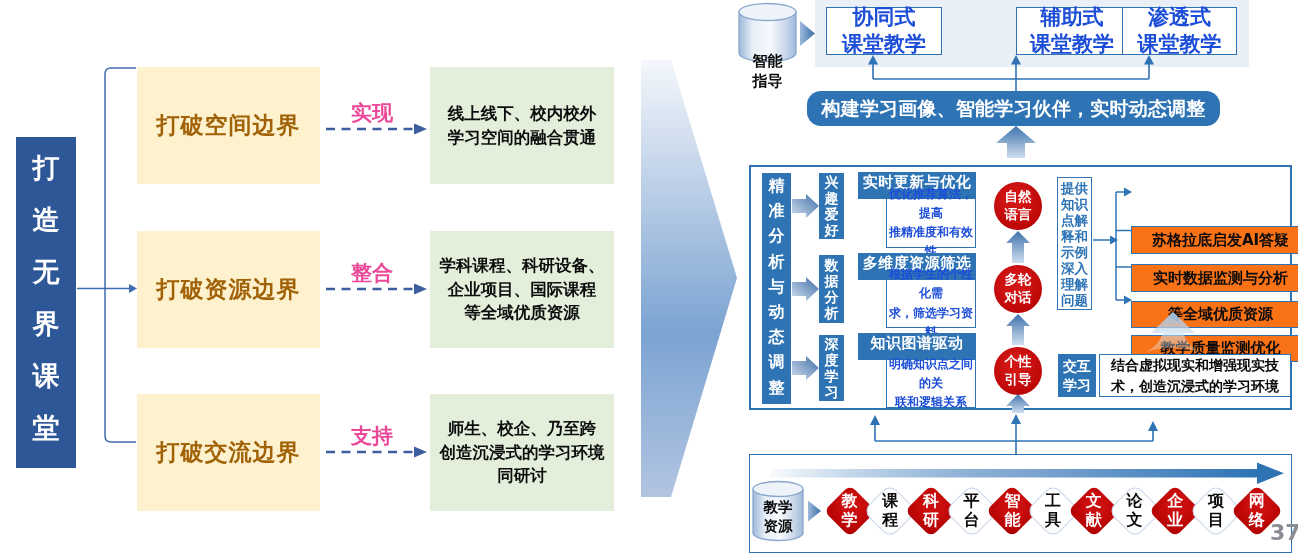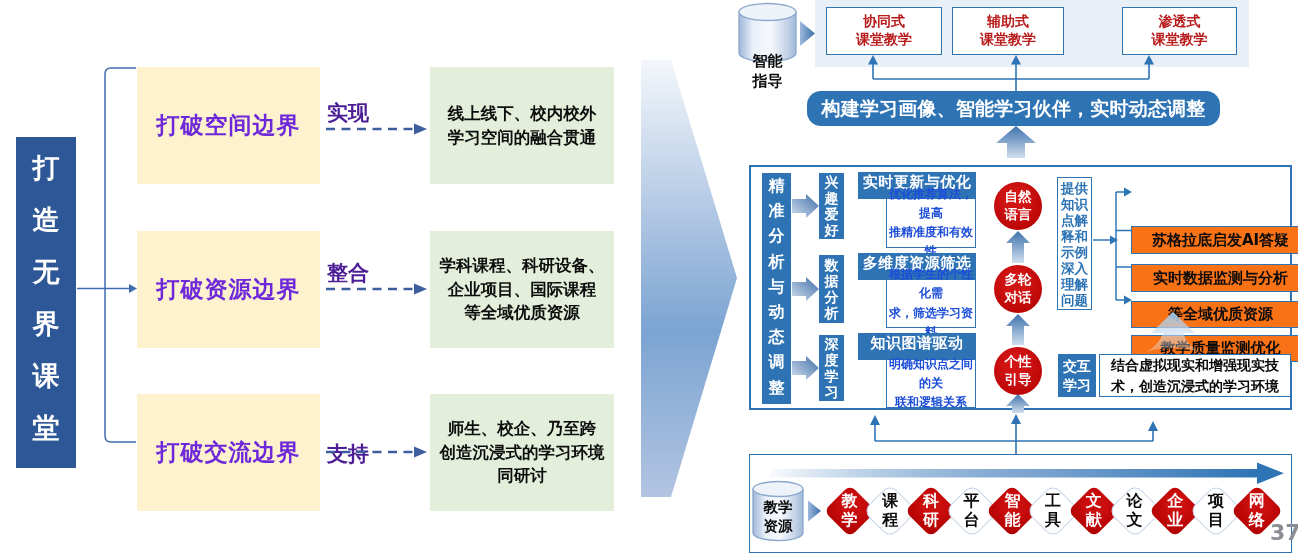--- a/index.html
+++ b/index.html
@@ -6,28 +6,28 @@
   #canvas{position:relative;width:1298px;height:558px;background:#ffffff;overflow:hidden;
           font-family:"DejaVu Sans",sans-serif;font-weight:bold;}
   .abs{position:absolute;box-sizing:border-box;}
   .flexc{display:flex;align-items:center;justify-content:center;text-align:center;}
   .pre{white-space:pre-line;}
   .overlay{position:absolute;left:0;top:0;width:1298px;height:558px;z-index:5;pointer-events:none;}
 
   
   .root-box{left:16px;top:137px;width:60px;height:331px;background:#2e5797;color:#ffffff;
             font-size:27px;line-height:52px;text-align:center;white-space:pre-line;padding-top:5px;}
-  .ybox{left:137px;width:183px;height:117px;background:#fdf1ce;color:#6d28d9;font-size:23px;letter-spacing:1px;}
+  .ybox{left:137px;width:183px;height:117px;background:#fdf1ce;color:#a16207;font-size:23px;letter-spacing:1px;}
   .gbox{left:430px;width:184px;height:117px;background:#e3efdb;color:#0d0d0d;font-size:16.5px;line-height:1.45;}
-  .rel-label{width:90px;color:#4c1d95;font-size:21px;}
+  .rel-label{width:90px;color:#ec4899;font-size:21px;text-align:center;}
 
   
   .light-panel{left:815px;top:0;width:434px;height:67px;background:#e9eff7;}
-  .mode-box{top:7px;height:48px;background:#ffffff;border:1.6px solid #2e74b5;color:#b91c1c;
-            font-size:14px;line-height:1.28;z-index:2;}
+  .mode-box{top:7px;height:48px;background:#ffffff;border:1.6px solid #2e74b5;color:#1d4ed8;
+            font-size:21px;line-height:1.28;z-index:2;}
   .banner{left:807px;top:91px;width:413px;height:35px;background:#2e74b5;color:#ffffff;
           font-size:19px;letter-spacing:0.2px;border-radius:14px;}
   .cyl-text{color:#0b0b0b;font-size:15px;line-height:1.3;z-index:6;}
 
   
   .panel{border:2px solid #2e74b5;background:#ffffff;}
   .mid-panel{left:749px;top:165px;width:543px;height:245px;}
   .axis-bar{left:762px;top:173px;width:29px;height:231px;background:#2e74b5;color:#ffffff;
             font-size:16px;line-height:25.2px;text-align:center;white-space:pre-line;z-index:2;}
   .tag{left:819px;width:25px;background:#2e74b5;color:#ffffff;font-size:14px;line-height:16px;
@@ -69,38 +69,38 @@
 界
 课
 堂</div>
 
   <div class="abs flexc ybox" style="top:67px;">打破空间边界</div>
   <div class="abs flexc ybox" style="top:231px;">打破资源边界</div>
   <div class="abs flexc ybox" style="top:394px;">打破交流边界</div>
 
   <div class="abs rel-label" style="left:327px;top:99px;">实现</div>
   <div class="abs rel-label" style="left:327px;top:259px;">整合</div>
-  <div class="abs rel-label" style="left:327px;top:422px;margin-top:18px;">支持</div>
+  <div class="abs rel-label" style="left:327px;top:422px;">支持</div>
 
   <div class="abs flexc pre gbox" style="top:67px;">线上线下、校内校外
 学习空间的融合贯通</div>
   <div class="abs flexc pre gbox" style="top:231px;">学科课程、科研设备、
 企业项目、国际课程
 等全域优质资源</div>
   <div class="abs flexc pre gbox" style="top:394px;">师生、校企、乃至跨
 创造沉浸式的学习环境
 同研讨</div>
 
   <div class="abs light-panel"></div>
   <div class="abs flexc pre cyl-text" style="left:739px;top:24px;width:57px;margin-top:28px;">智能
 指导</div>
 
   <div class="abs flexc pre mode-box" style="left:826px;width:116px;">协同式
 课堂教学</div>
-  <div class="abs flexc pre mode-box" style="left:952px;width:112px;">辅助式
+  <div class="abs flexc pre mode-box" style="left:1016px;width:112px;">辅助式
 课堂教学</div>
   <div class="abs flexc pre mode-box" style="left:1122px;width:115px;">渗透式
 课堂教学</div>
 
   <div class="abs flexc banner">构建学习画像、智能学习伙伴，实时动态调整</div>
 
   <div class="abs panel mid-panel"></div>
 
   <div class="abs axis-bar">精
 准

